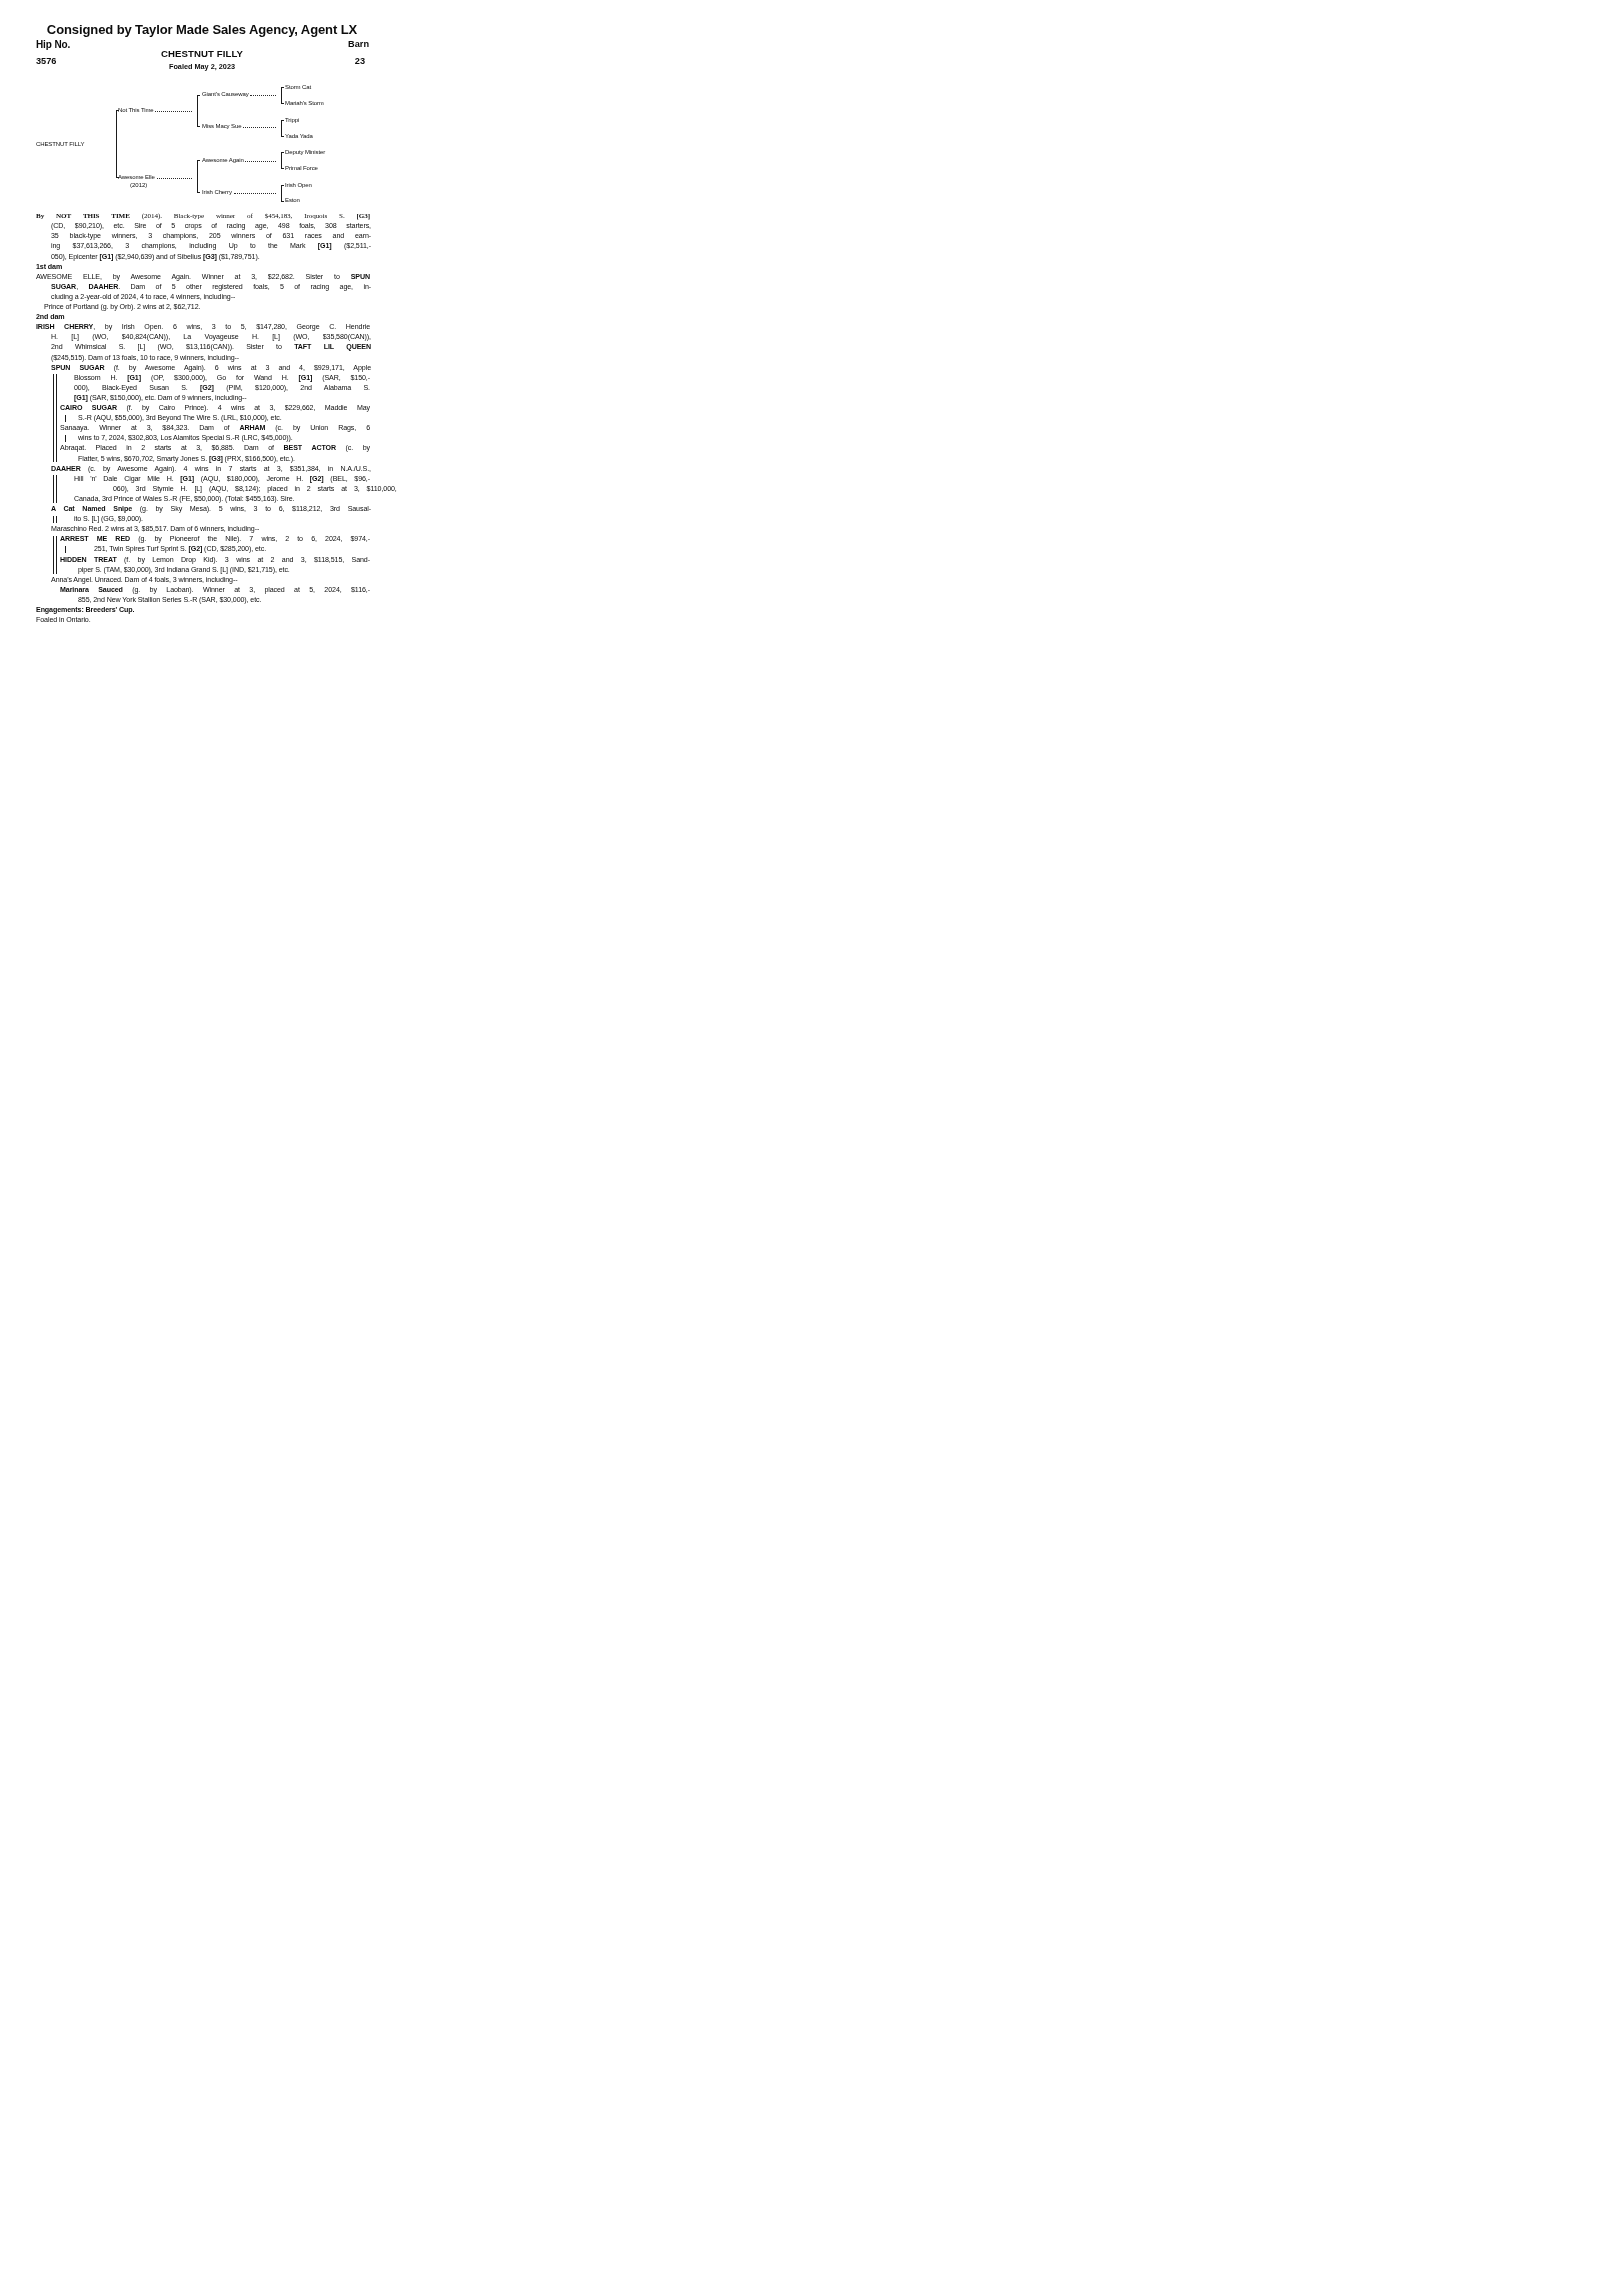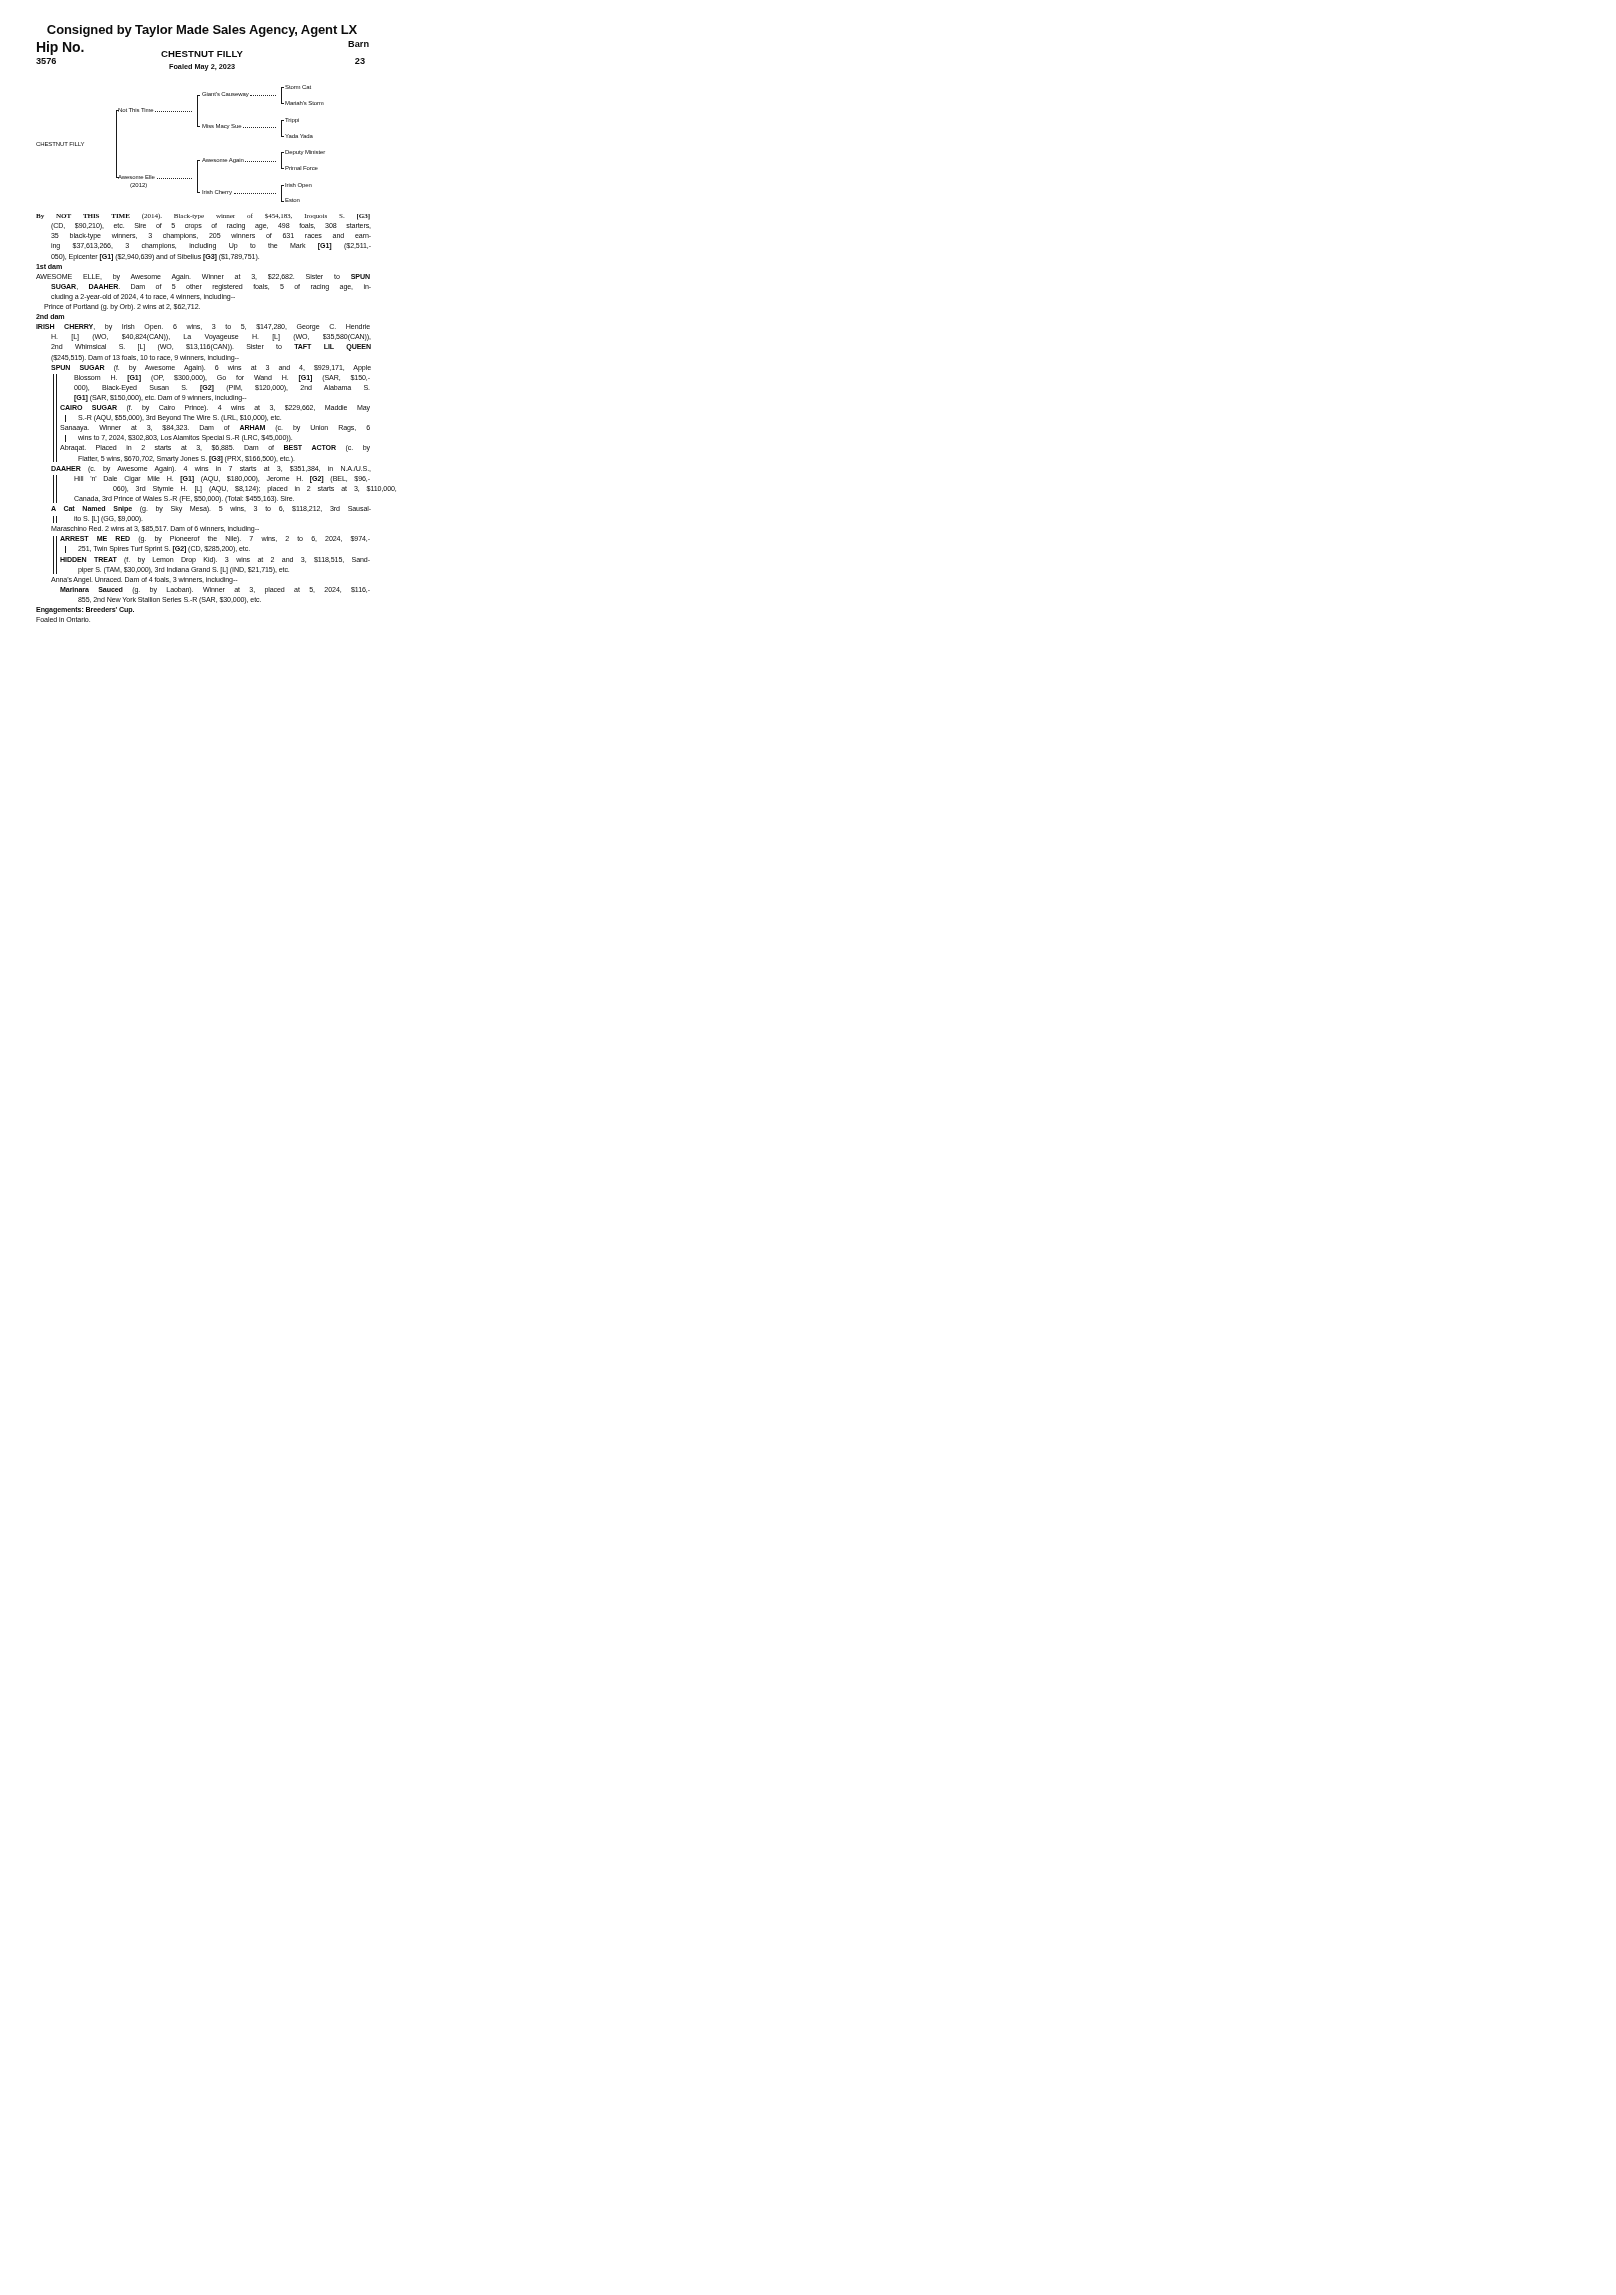--- a/index.html
+++ b/index.html
@@ -1,21 +1,21 @@
 <!DOCTYPE html>
 <html style="font-size:7.3px"><head>
 <meta charset="utf-8">
 <style>
   html,body{margin:0;padding:0;background:#fff;}
   .page{position:relative;width:404px;height:807px;background:#ffffff;
         font-family:"Liberation Sans",sans-serif;color:#0d0d0d;overflow:hidden;}
   
   .hdr-consign{position:absolute;top:21.6px;left:0;width:100%;text-align:center;
                font-weight:bold;font-size:13px;letter-spacing:-0.1px;}
-  .hip-label{position:absolute;top:39px;left:36px;font-size:14px;font-weight:bold;letter-spacing:-0.1px;}
+  .hip-label{position:absolute;top:39px;left:36px;font-size:10px;font-weight:bold;letter-spacing:-0.1px;}
   .hip-num{position:absolute;top:56px;left:36px;font-size:9.2px;font-weight:bold;}
   .barn-label{position:absolute;top:39px;left:321px;width:48px;text-align:right;font-size:9.2px;font-weight:bold;}
   .barn-num{position:absolute;top:56px;left:321px;width:44px;text-align:right;font-size:9.2px;font-weight:bold;}
   .title{position:absolute;top:48px;left:0;width:100%;text-align:center;
          font-size:9.6px;font-weight:bold;letter-spacing:0.1px;}
   .foaled{position:absolute;top:62px;left:0;width:100%;text-align:center;
           font-size:7.3px;font-weight:bold;}
   
   .tnode{position:absolute;height:6.4px;line-height:6.4px;font-size:6px;
          white-space:nowrap;letter-spacing:-0.1px;}
@@ -140,21 +140,21 @@
       <div class="bl j" style="top: 443px; left: 60px; width: 310px;"><span>Abraqat. Placed in 2 starts at 3, $6,885. Dam of </span><span class="bb">BEST ACTOR</span><span> (c. by</span></div>
       <div class="bl" style="top: 454px; left: 78px;"><span>Flatter, 5 wins, $670,702, Smarty Jones S. </span><span class="bb">[G3]</span><span> (PRX, $166,500), etc.).</span></div>
       <div class="bl j" style="top: 464px; left: 51px; width: 320px;"><span class="bb">DAAHER</span><span> (c. by Awesome Again). 4 wins in 7 starts at 3, $351,384, in N.A./U.S.,</span></div>
       <div class="bl j" style="top: 474px; left: 74px; width: 296px;"><span>Hill 'n' Dale Cigar Mile H. </span><span class="bb">[G1]</span><span> (AQU, $180,000), Jerome H. </span><span class="bb">[G2]</span><span> (BEL, $96,-</span></div>
       <div class="bl j" style="top: 484px; left: 74px; width: 296px; padding-left: 39px;"><span>060), 3rd Stymie H. [L] (AQU, $8,124); placed in 2 starts at 3, $110,000, in</span></div>
       <div class="bl" style="top: 494px; left: 74px;"><span>Canada, 3rd Prince of Wales S.-R (FE, $50,000). (Total: $455,163). Sire.</span></div>
       <div class="bl j" style="top: 504px; left: 51px; width: 320px;"><span class="bb">A Cat Named Snipe</span><span> (g. by Sky Mesa). 5 wins, 3 to 6, $118,212, 3rd Sausal-</span></div>
       <div class="bl" style="top: 514px; left: 74px;"><span>ito S. [L] (GG, $9,000).</span></div>
       <div class="bl" style="top: 524px; left: 51px;"><span>Maraschino Red. 2 wins at 3, $85,517. Dam of 6 winners, including--</span></div>
       <div class="bl j" style="top: 534px; left: 60px; width: 310px;"><span class="bb">ARREST ME RED</span><span> (g. by Pioneerof the Nile). 7 wins, 2 to 6, 2024, $974,-</span></div>
-      <div class="bl" style="top: 544px; left: 78px; text-align: right;"><span>251, Twin Spires Turf Sprint S. </span><span class="bb">[G2]</span><span> (CD, $285,200), etc.</span></div>
+      <div class="bl" style="top: 544px; left: 94px; text-align: right;"><span>251, Twin Spires Turf Sprint S. </span><span class="bb">[G2]</span><span> (CD, $285,200), etc.</span></div>
       <div class="bl j" style="top: 555px; left: 60px; width: 310px;"><span class="bb">HIDDEN TREAT</span><span> (f. by Lemon Drop Kid). 3 wins at 2 and 3, $118,515, Sand-</span></div>
       <div class="bl" style="top: 565px; left: 78px;"><span>piper S. (TAM, $30,000), 3rd Indiana Grand S. [L] (IND, $21,715), etc.</span></div>
       <div class="bl" style="top: 575px; left: 51px;"><span>Anna's Angel. Unraced. Dam of 4 foals, 3 winners, including--</span></div>
       <div class="bl j" style="top: 585px; left: 60px; width: 310px;"><span class="bb">Marinara Sauced</span><span> (g. by Laoban). Winner at 3, placed at 5, 2024, $116,-</span></div>
       <div class="bl" style="top: 595px; left: 78px;"><span>855, 2nd New York Stallion Series S.-R (SAR, $30,000), etc.</span></div>
       <div class="bl" style="top: 605px; left: 36px;"><span class="bb">Engagements: Breeders' Cup.</span></div>
       <div class="bl" style="top: 615px; left: 36px;"><span>Foaled in Ontario.</span></div>
       <div class="vbar" style="left: 53px; top: 374px; height: 88px;"></div>
       <div class="vbar" style="left: 56px; top: 374px; height: 88px;"></div>
       <div class="vbar" style="left: 53px; top: 475px; height: 27.5px;"></div>

